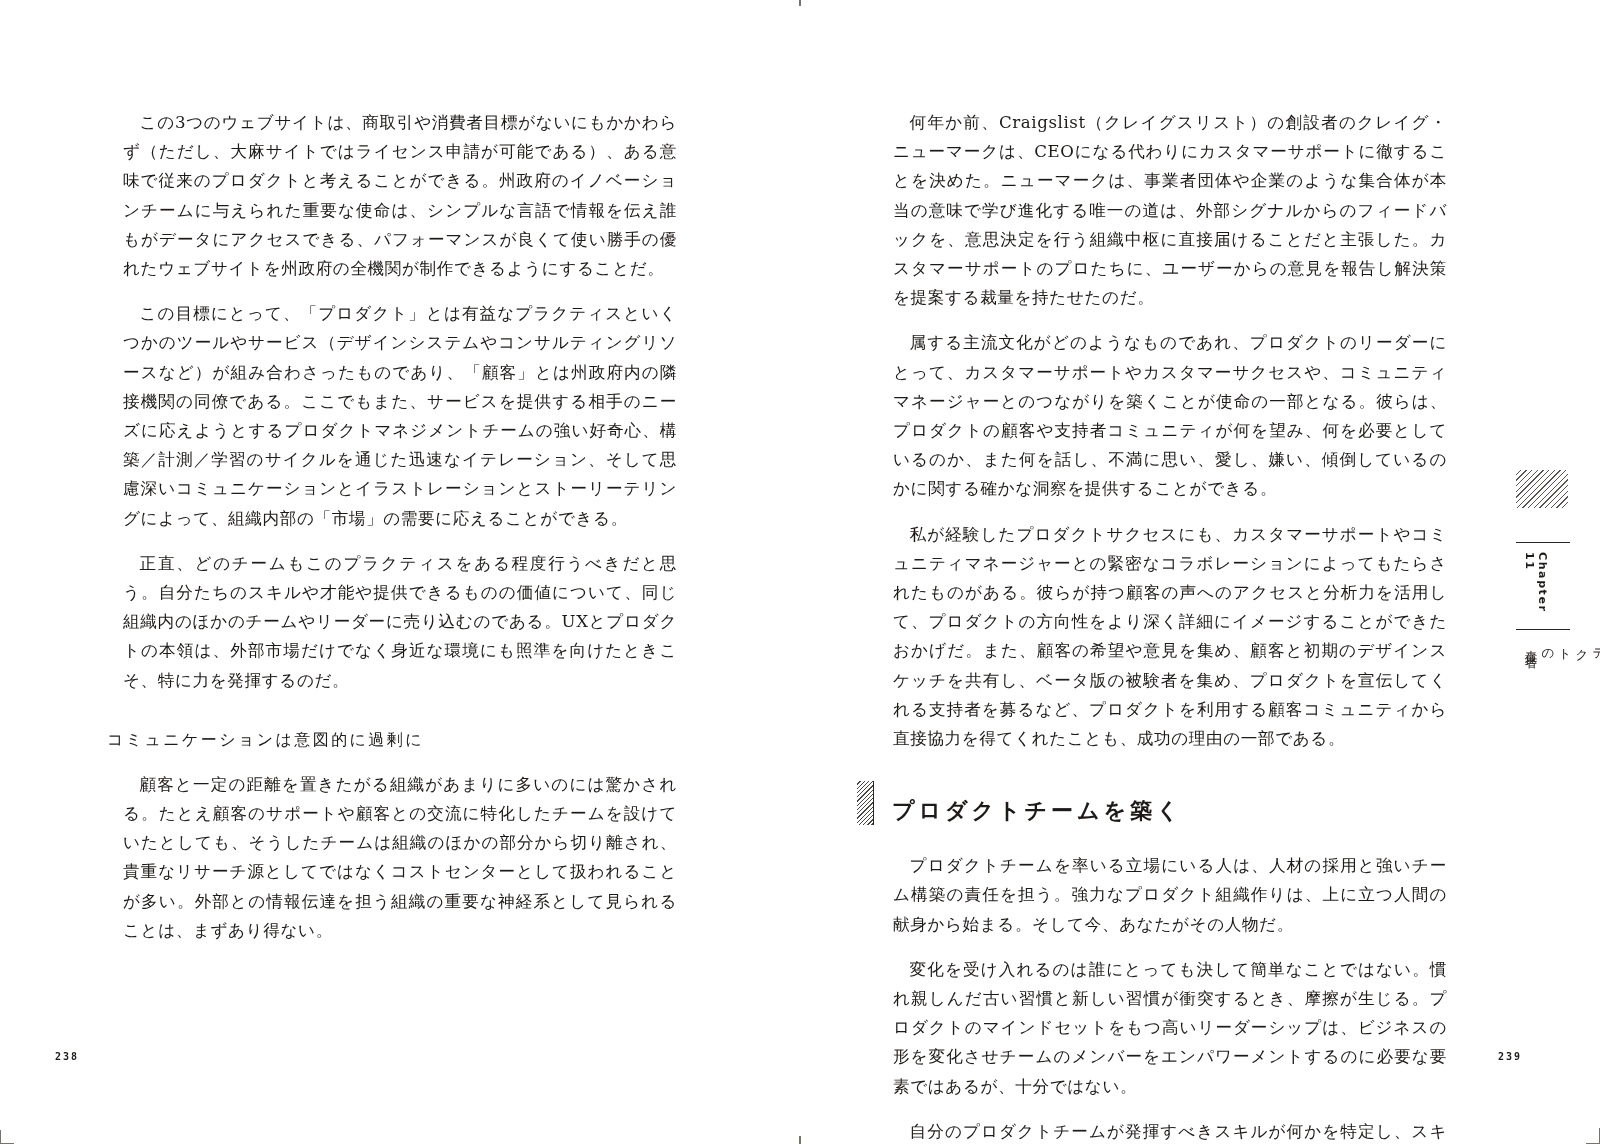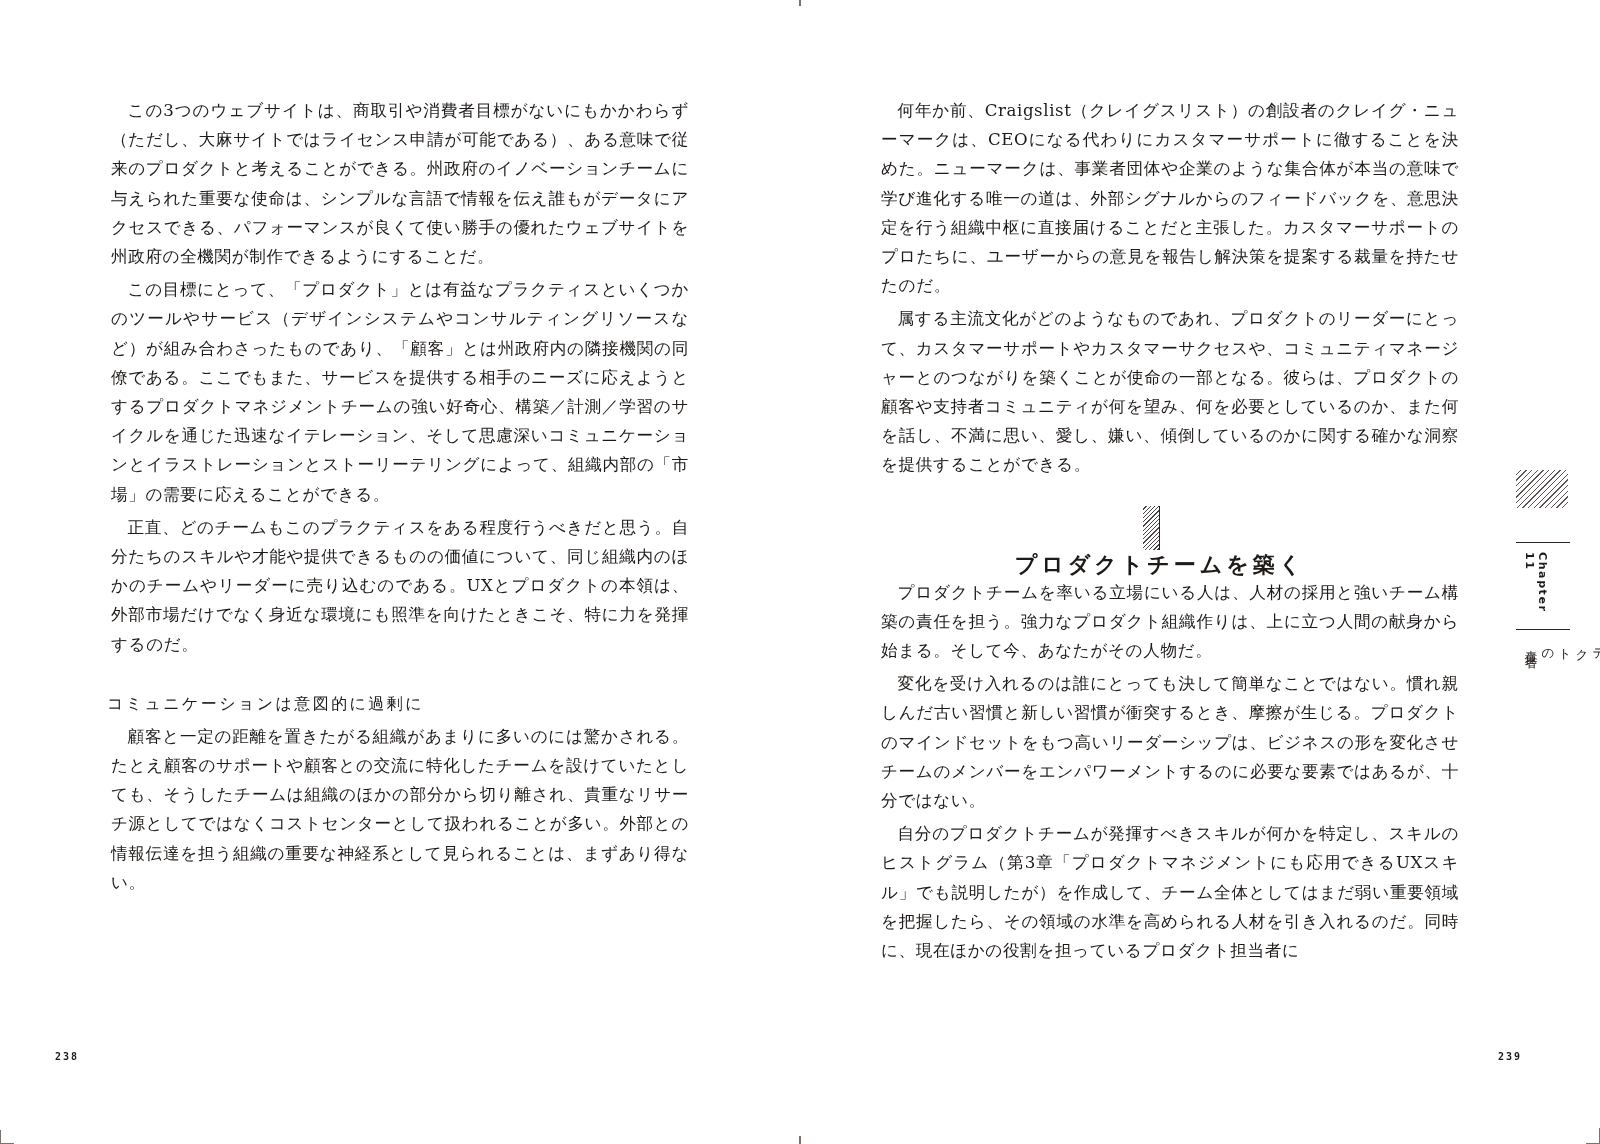--- a/index.html
+++ b/index.html
@@ -27,38 +27,37 @@
       position: absolute;
       font-size: 16.6px;
       line-height: 29.2px;
       letter-spacing: 0.6px;
       text-align: justify;
     }
     .page-left .text-block { left: 107px; width: 586px; top: 92px; }
     .page-right .text-block { left: 77px; width: 586px; top: 92px; }
 
     .para {
-      margin: 4px;
+      margin: 16px;
       text-indent: 1em;
     }
     .heading-small {
       font-family: "DejaVu Sans", "Liberation Sans", sans-serif;
       font-weight: normal;
       font-size: 16px;
       letter-spacing: 2.4px;
       margin: 30px 0 0 0;
       line-height: 29px;
     }
     .heading-large-wrap {
       position: relative;
       margin: 26px 0 26px -20px;
       height: 46px;
       display: flex;
-      align-items: center;
-      flex-direction: column;
+      align-items: flex-end;
     }
     .hatch-box {
       width: 16px;
       height: 44px;
       border-right: 1.5px solid #2a2523;
       background: repeating-linear-gradient(135deg, #ffffff 0px, #ffffff 2px, #4a4442 2px, #4a4442 3px);
       margin-right: 18px;
       flex: none;
     }
     .heading-large {
@@ -147,20 +146,21 @@
 
     <p class="para">顧客と一定の距離を置きたがる組織があまりに多いのには驚かされる。たとえ顧客のサポートや顧客との交流に特化したチームを設けていたとしても、そうしたチームは組織のほかの部分から切り離され、貴重なリサーチ源としてではなくコストセンターとして扱われることが多い。外部との情報伝達を担う組織の重要な神経系として見られることは、まずあり得ない。</p>
   </div>
   <div class="page-number">238</div>
 </div>
 
 <div class="page page-right">
   <div class="text-block">
     <p class="para">何年か前、Craigslist（クレイグスリスト）の創設者のクレイグ・ニューマークは、CEOになる代わりにカスタマーサポートに徹することを決めた。ニューマークは、事業者団体や企業のような集合体が本当の意味で学び進化する唯一の道は、外部シグナルからのフィードバックを、意思決定を行う組織中枢に直接届けることだと主張した。カスタマーサポートのプロたちに、ユーザーからの意見を報告し解決策を提案する裁量を持たせたのだ。</p>
     <p class="para">属する主流文化がどのようなものであれ、プロダクトのリーダーにとって、カスタマーサポートやカスタマーサクセスや、コミュニティマネージャーとのつながりを築くことが使命の一部となる。彼らは、プロダクトの顧客や支持者コミュニティが何を望み、何を必要としているのか、また何を話し、不満に思い、愛し、嫌い、傾倒しているのかに関する確かな洞察を提供することができる。</p>
+    <p class="para">私が経験したプロダクトサクセスにも、カスタマーサポートやコミュニティマネージャーとの緊密なコラボレーションによってもたらされたものがある。彼らが持つ顧客の声へのアクセスと分析力を活用して、プロダクトの方向性をより深く詳細にイメージすることができたおかげだ。また、顧客の希望や意見を集め、顧客と初期のデザインスケッチを共有し、ベータ版の被験者を集め、プロダクトを宣伝してくれる支持者を募るなど、プロダクトを利用する顧客コミュニティから直接協力を得てくれたことも、成功の理由の一部である。</p>
 
     <div class="heading-large-wrap">
       <div class="hatch-box"></div>
       <h2 class="heading-large">プロダクトチームを築く</h2>
     </div>
 
     <p class="para">プロダクトチームを率いる立場にいる人は、人材の採用と強いチーム構築の責任を担う。強力なプロダクト組織作りは、上に立つ人間の献身から始まる。そして今、あなたがその人物だ。</p>
     <p class="para">変化を受け入れるのは誰にとっても決して簡単なことではない。慣れ親しんだ古い習慣と新しい習慣が衝突するとき、摩擦が生じる。プロダクトのマインドセットをもつ高いリーダーシップは、ビジネスの形を変化させチームのメンバーをエンパワーメントするのに必要な要素ではあるが、十分ではない。</p>
     <p class="para">自分のプロダクトチームが発揮すべきスキルが何かを特定し、スキルのヒストグラム（第3章「プロダクトマネジメントにも応用できるUXスキル」でも説明したが）を作成して、チーム全体としてはまだ弱い重要領域を把握したら、その領域の水準を高められる人材を引き入れるのだ。同時に、現在ほかの役割を担っているプロダクト担当者に</p>
   </div>

